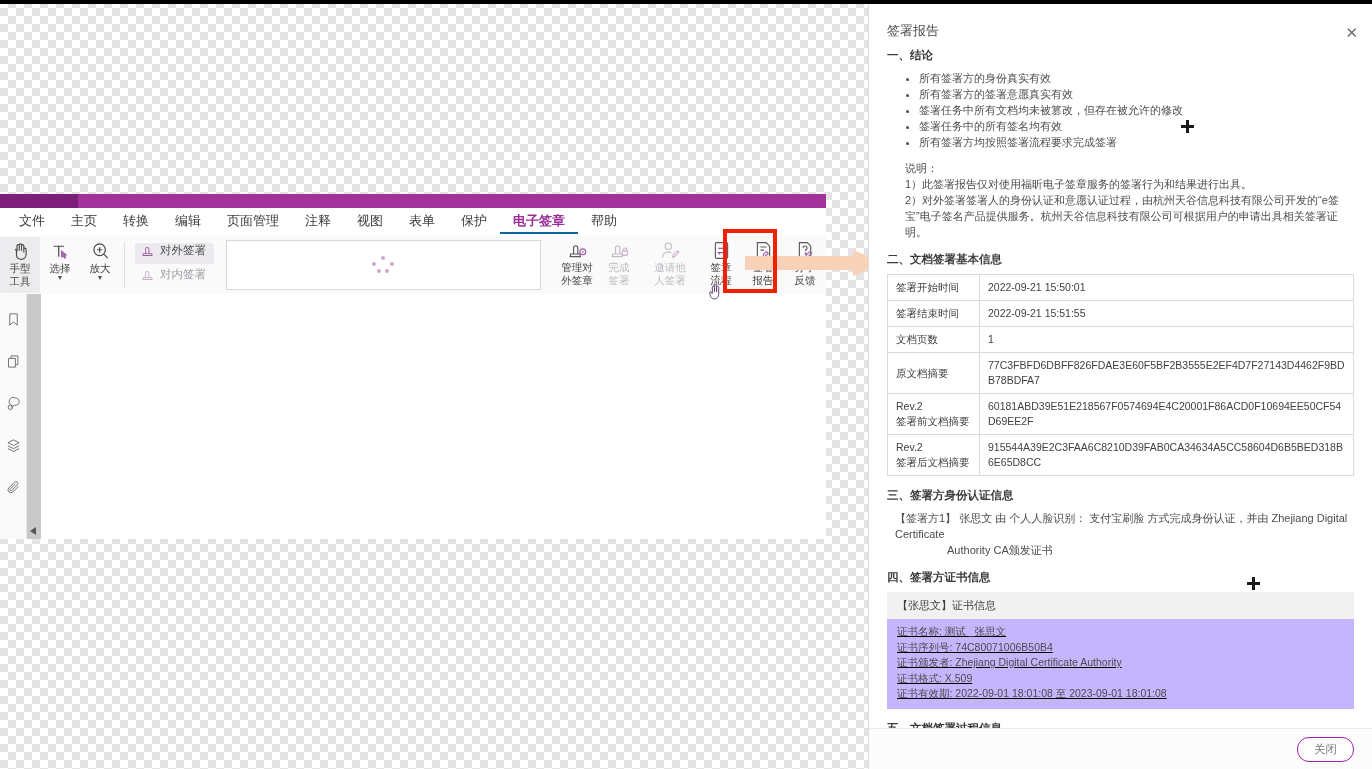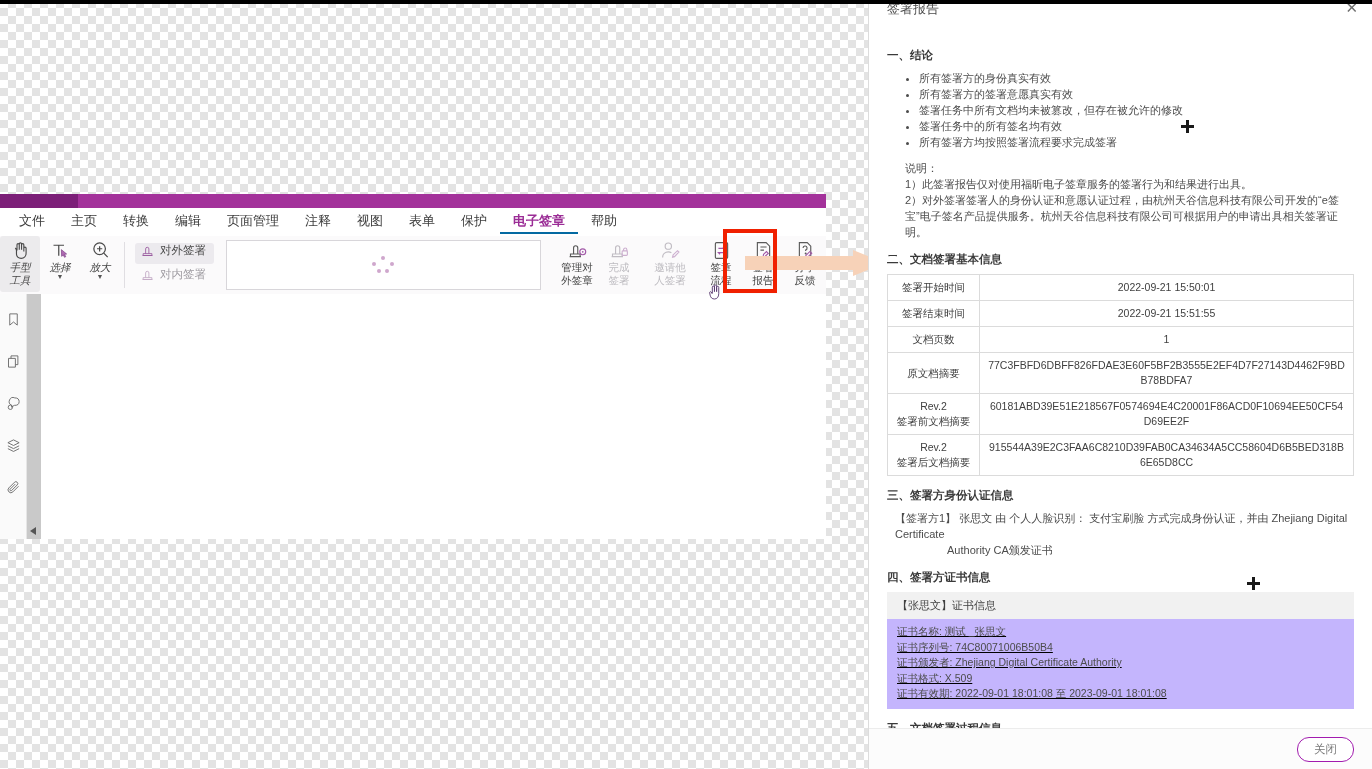--- a/index.html
+++ b/index.html
@@ -24,21 +24,21 @@
   .ribbon-accent{position:absolute;left:0;top:0;width:826px;height:14px;background:#a3329a;}
   .ribbon-accent .dark{position:absolute;left:0;top:0;width:78px;height:14px;background:#7c1f78;}
 
   .menubar{position:absolute;left:0;top:14px;width:826px;height:28px;background:#fff;
     display:flex;align-items:flex-start;padding-left:6px;box-sizing:border-box;}
   .menu-item{font-size:13px;color:#3c3c3c;padding:4px 13px;cursor:default;white-space:nowrap;}
   .menu-item.active{color:#9b2d96;font-weight:600;border-bottom:2px solid #0369a1;padding-bottom:2px;}
 
   .toolbar{position:absolute;left:0;top:42px;width:826px;height:58px;background:#fbfafb;
     border-bottom:1px solid #e2e0e4;display:flex;align-items:stretch;}
-  .tgroup{display:flex;font-style:italic;}
+  .tgroup{display:flex;align-items:center;}
   .tsep{width:1px;background:#e0dee2;margin:6px 4px;}
   .tbtn{width:40px;height:56px;display:flex;flex-direction:column;align-items:center;
     justify-content:flex-start;padding-top:3px;box-sizing:border-box;cursor:default;}
   .tbtn.wide{width:42px;}
   .tbtn .ic{height:22px;display:flex;align-items:center;justify-content:center;}
   .tbtn .lb{font-size:10.5px;line-height:11.5px;color:#444;text-align:center;margin-top:1px;}
   .tbtn.sel{background:#ecebed;border-radius:3px;}
   .tbtn.dim .lb{color:#bdbbc0;}
   .caret{font-size:7px;line-height:6px;color:#555;}
 
@@ -68,40 +68,40 @@
   .vscroll .tri{position:absolute;bottom:4px;left:3px;width:0;height:0;
     border-top:4px solid transparent;border-bottom:4px solid transparent;border-right:6px solid #555;}
   .page{flex:1;background:#fff;}
 
   
   .arrow{position:absolute;left:745px;top:250px;width:140px;height:26px;z-index:22;}
 
   
   .panel{position:absolute;left:868px;top:0;width:504px;height:769px;background:#fff;
     border-left:1px solid #dcdcdc;box-sizing:border-box;z-index:30;}
-  .panel-head{height:40px;display:flex;align-items:flex-start;padding:0 14px 0 18px;}
+  .panel-head{height:40px;display:flex;align-items:flex-end;padding:0 14px 0 18px;}
   .panel-title{font-size:13px;color:#4b4b4b;}
   .panel-close{margin-left:auto;font-size:15px;color:#6f6f6f;cursor:default;line-height:1;}
   .panel-body{position:absolute;left:0;top:40px;width:503px;height:688px;overflow:hidden;
     padding:6px 18px 0 18px;box-sizing:border-box;}
   .panel-foot{position:absolute;left:0;bottom:0;width:503px;height:41px;
     background:#fcfcfc;border-top:1px solid #ececec;display:flex;align-items:center;
     justify-content:flex-end;padding-right:18px;box-sizing:border-box;}
   .close-btn{border:1px solid #a21caf;border-radius:12px;background:#fff;
     font-size:11.5px;color:#7a7a7a;padding:4px 16px;cursor:default;
     font-family:"Liberation Sans",sans-serif;}
 
   h3.sect{font-size:11.5px;font-weight:bold;color:#3a3a3a;margin:12px 0 7px 0;}
   h3.sect:first-child{margin-top:2px;}
   ul.bul{margin:0 0 0 20px;padding:0 0 0 12px;list-style:disc;}
   ul.bul li{font-size:11px;color:#4c4c4c;line-height:16px;margin-bottom:0px;}
   p.note{font-size:11px;color:#4c4c4c;line-height:16px;margin:0 0 0 18px;}
   .nb{margin-left:18px;font-size:11px;color:#4c4c4c;line-height:16px;}
 
-  table.tbl{width:100%;border-collapse:collapse;margin-top:2px;table-layout:fixed;text-align:center;}
+  table.tbl{width:100%;border-collapse:collapse;margin-top:2px;table-layout:fixed;}
   table.tbl td{border:1px solid #dbdbdb;font-size:10.5px;color:#3f3f3f;
     padding:5px 8px;vertical-align:middle;line-height:15px;word-break:break-all;}
   table.tbl td.k{width:75px;}
   .ident{font-size:11px;color:#4c4c4c;line-height:16px;margin:0;}
   .ident .i2{display:block;margin-left:52px;}
   .certhdr{background:#f1f1f1;font-size:11px;color:#3f3f3f;padding:6px 10px;}
   .certbody{background:#c4b5fd;padding:5px 10px 7px 10px;text-decoration:underline;}
   .certbody div{font-size:10.5px;color:#4c4c4c;line-height:15.5px;}
 
   .cursor-plus{position:absolute;width:13px;height:13px;z-index:35;}

